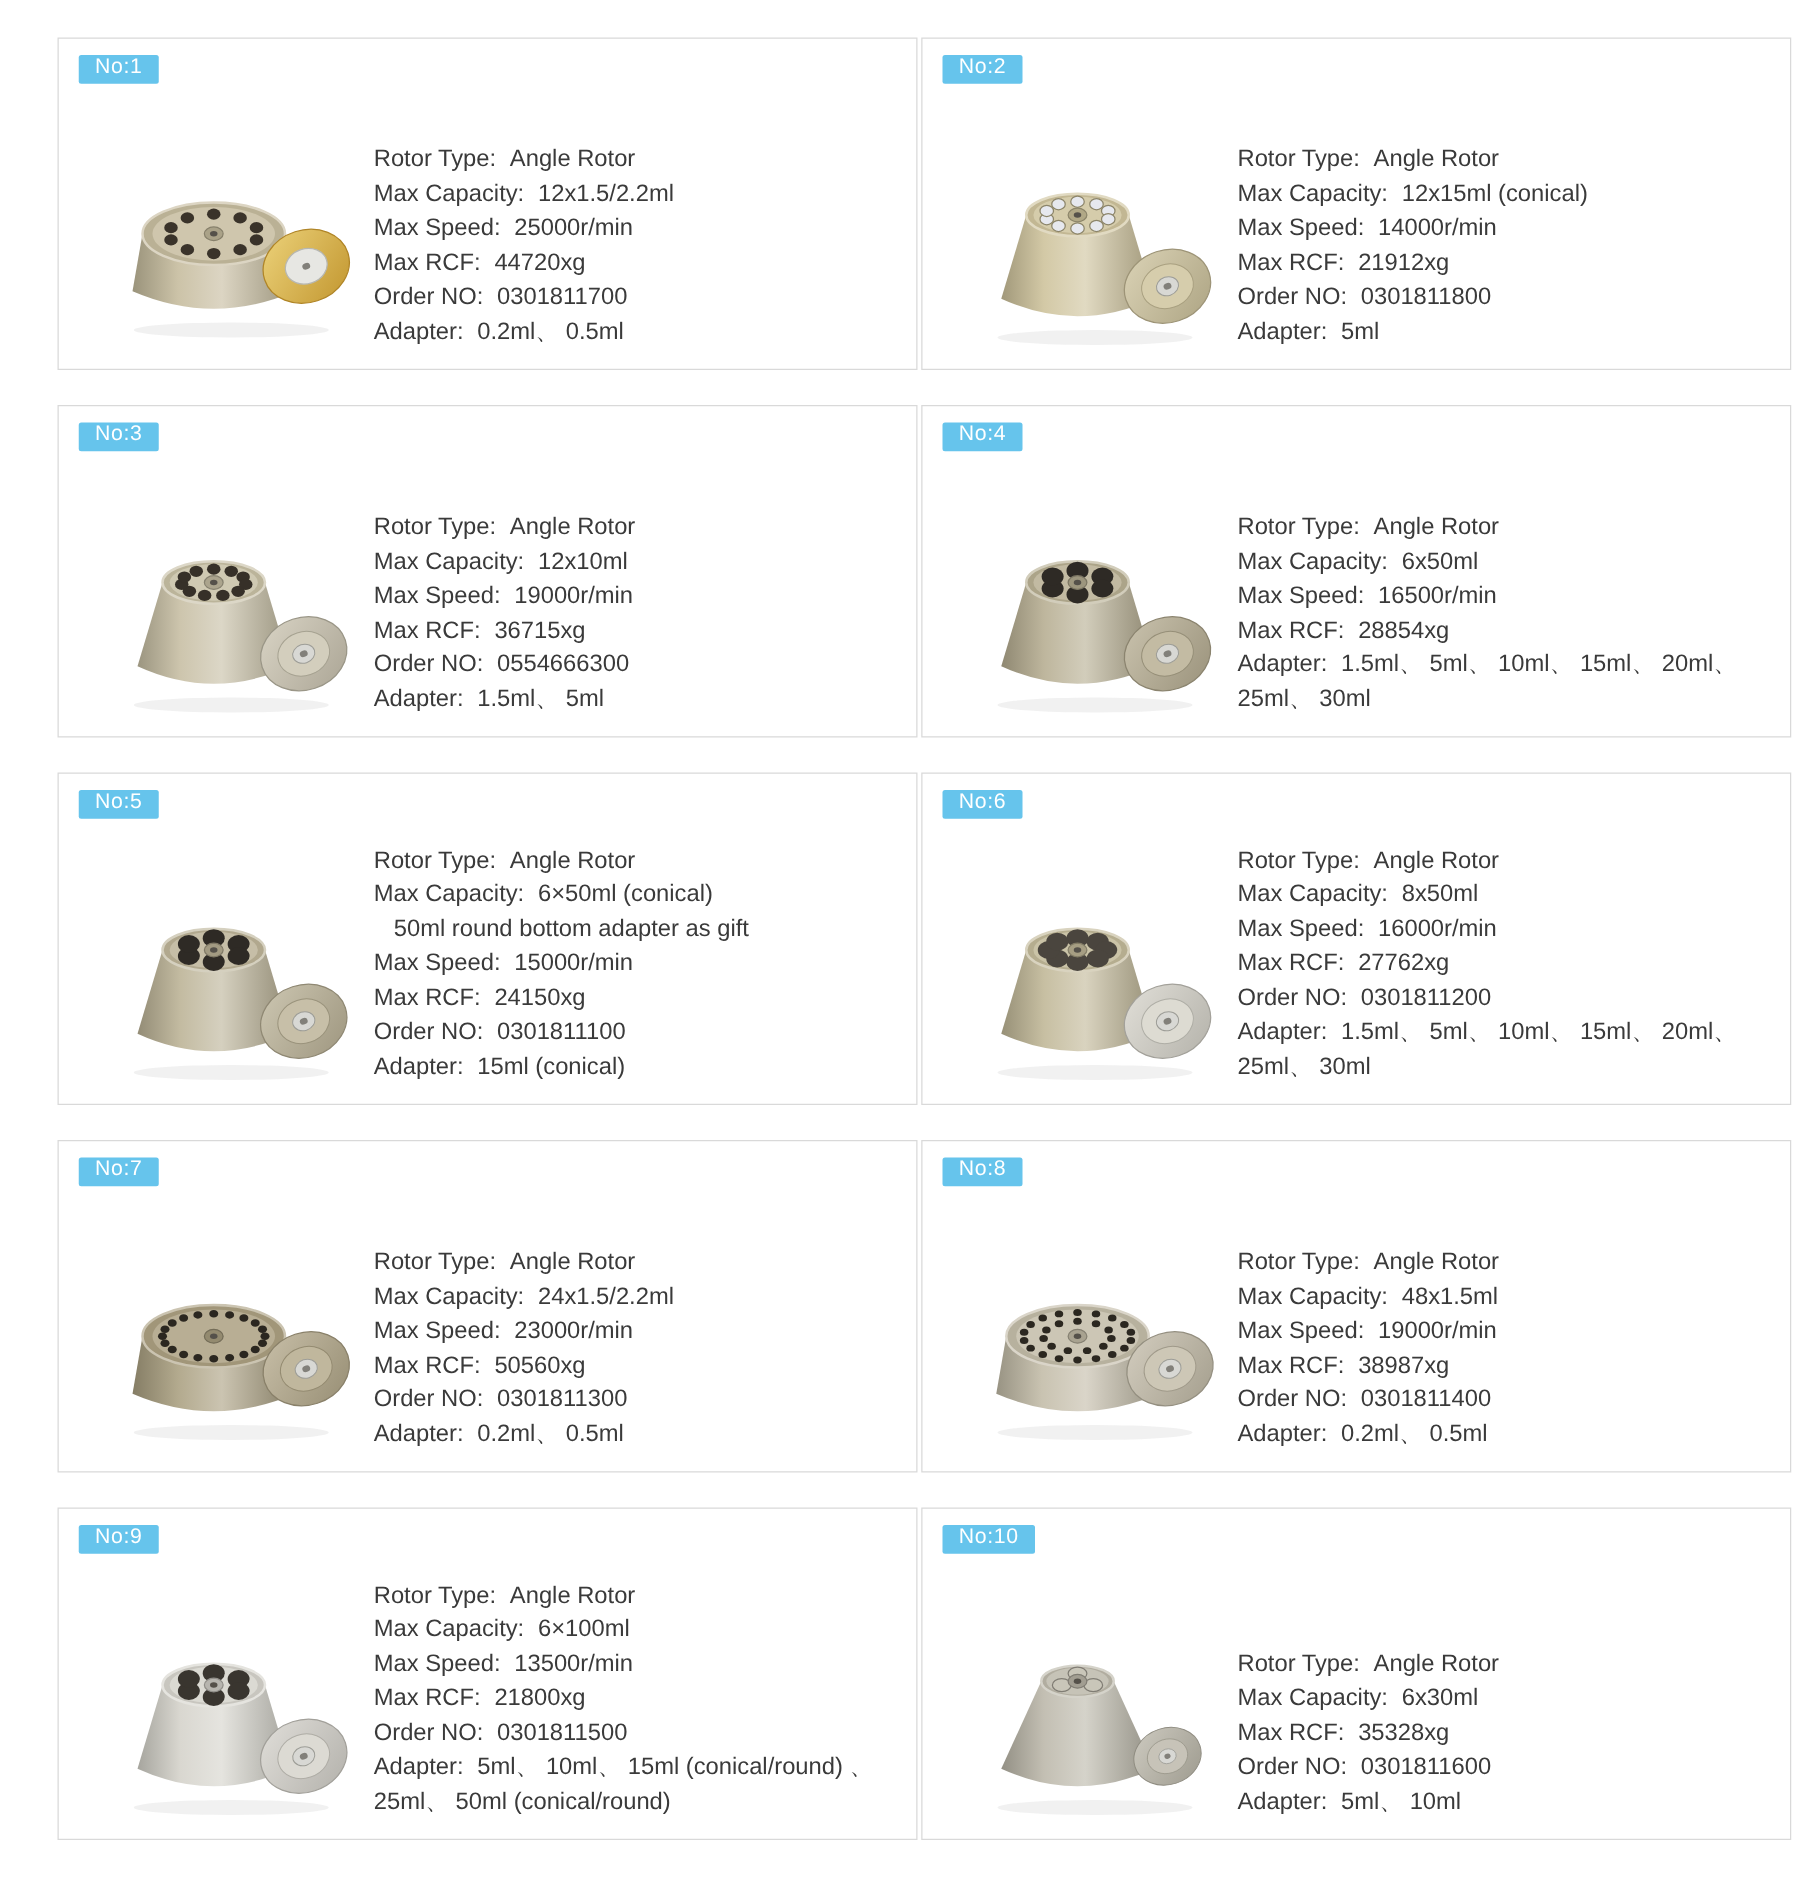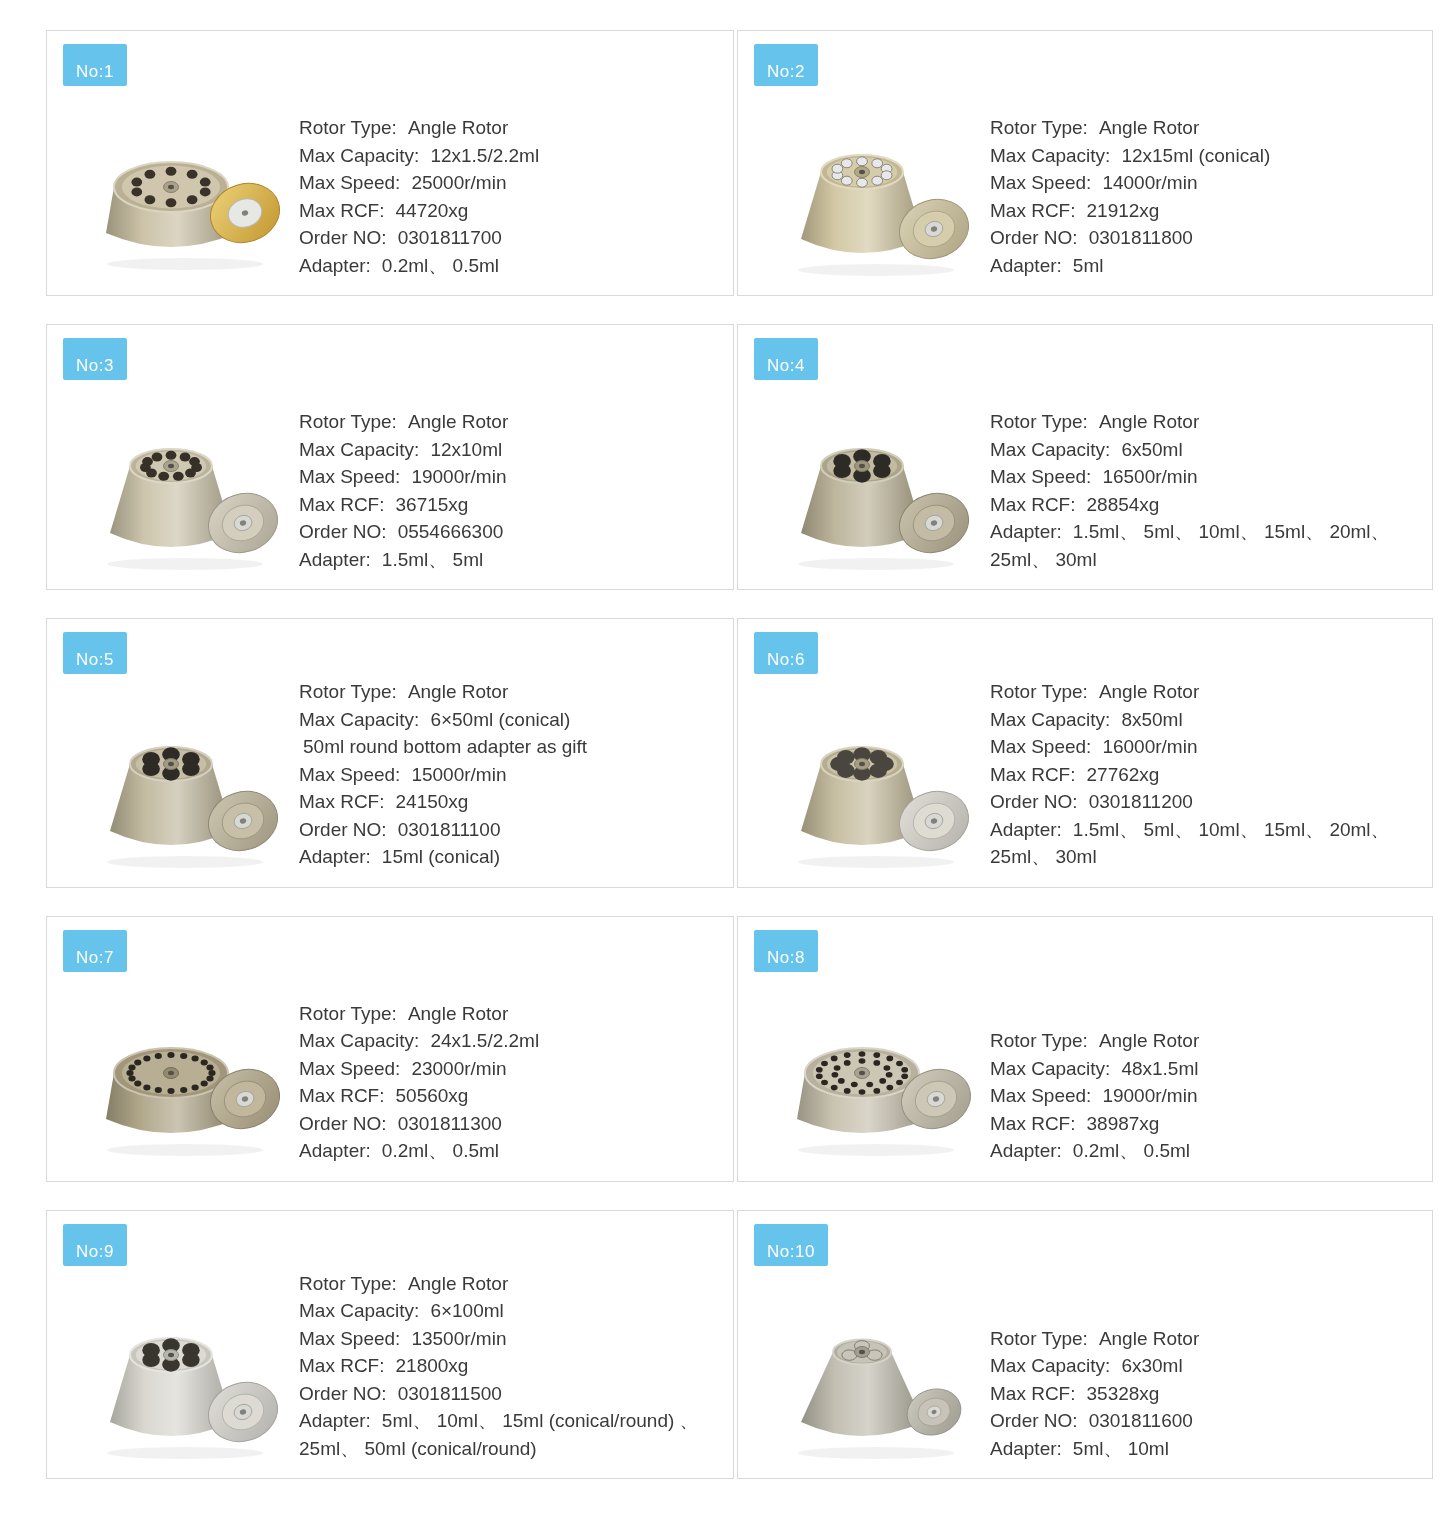--- a/index.html
+++ b/index.html
@@ -24,21 +24,21 @@
     display:flex;
     flex-direction:column;
   }
   .badge{
     align-self:flex-start;
     margin:13px 0 0 16px;
     background:var(--badge-bg,#66c4ec);
     color:var(--badge-text,#ffffff);
     font-size:17px;
     line-height:1;
-    padding:19px 13px 6px;
+    padding:0 13px 6px;
     border-radius:2px;
     letter-spacing:.5px;
   }
   .content{
     flex:1;
     display:flex;
     align-items:flex-end;
     padding:4px 0 16px;
   }
   .imgbox{
@@ -50,21 +50,21 @@
     align-items:center;
   }
   .specs{
     flex:1;
     padding-right:12px;
     font-size:19px;
     line-height:27.5px;
   }
   .spec-line{white-space:normal;}
   .spec-value{margin-left:11px;}
-  .spec-label:empty+.spec-value{margin-left:4px;}
+  .spec-label:empty+.spec-value{margin-left:16px;}
 </style>
 </head>
 <body>
 
 <main>
   <div class="grid">
   <section class="card">
     <div class="badge">No:1</div>
     <div class="content">
       <div class="imgbox">
@@ -526,20 +526,21 @@
           </div>
       <div class="specs">
   <div class="spec-line"><span class="spec-label">Rotor Type:</span><span class="spec-value">Angle Rotor</span></div>
 
   <div class="spec-line"><span class="spec-label">Max Capacity:</span><span class="spec-value">48x1.5ml</span></div>
 
   <div class="spec-line"><span class="spec-label">Max Speed:</span><span class="spec-value">19000r/min</span></div>
 
   <div class="spec-line"><span class="spec-label">Max RCF:</span><span class="spec-value">38987xg</span></div>
 
+  <div class="spec-line"><span class="spec-label">Order NO:</span><span class="spec-value">0301811400</span></div>
 
   <div class="spec-line"><span class="spec-label">Adapter:</span><span class="spec-value">0.2ml、 0.5ml</span></div>
 </div>
     </div>
   </section>
 
   <section class="card">
     <div class="badge">No:9</div>
     <div class="content">
       <div class="imgbox">

